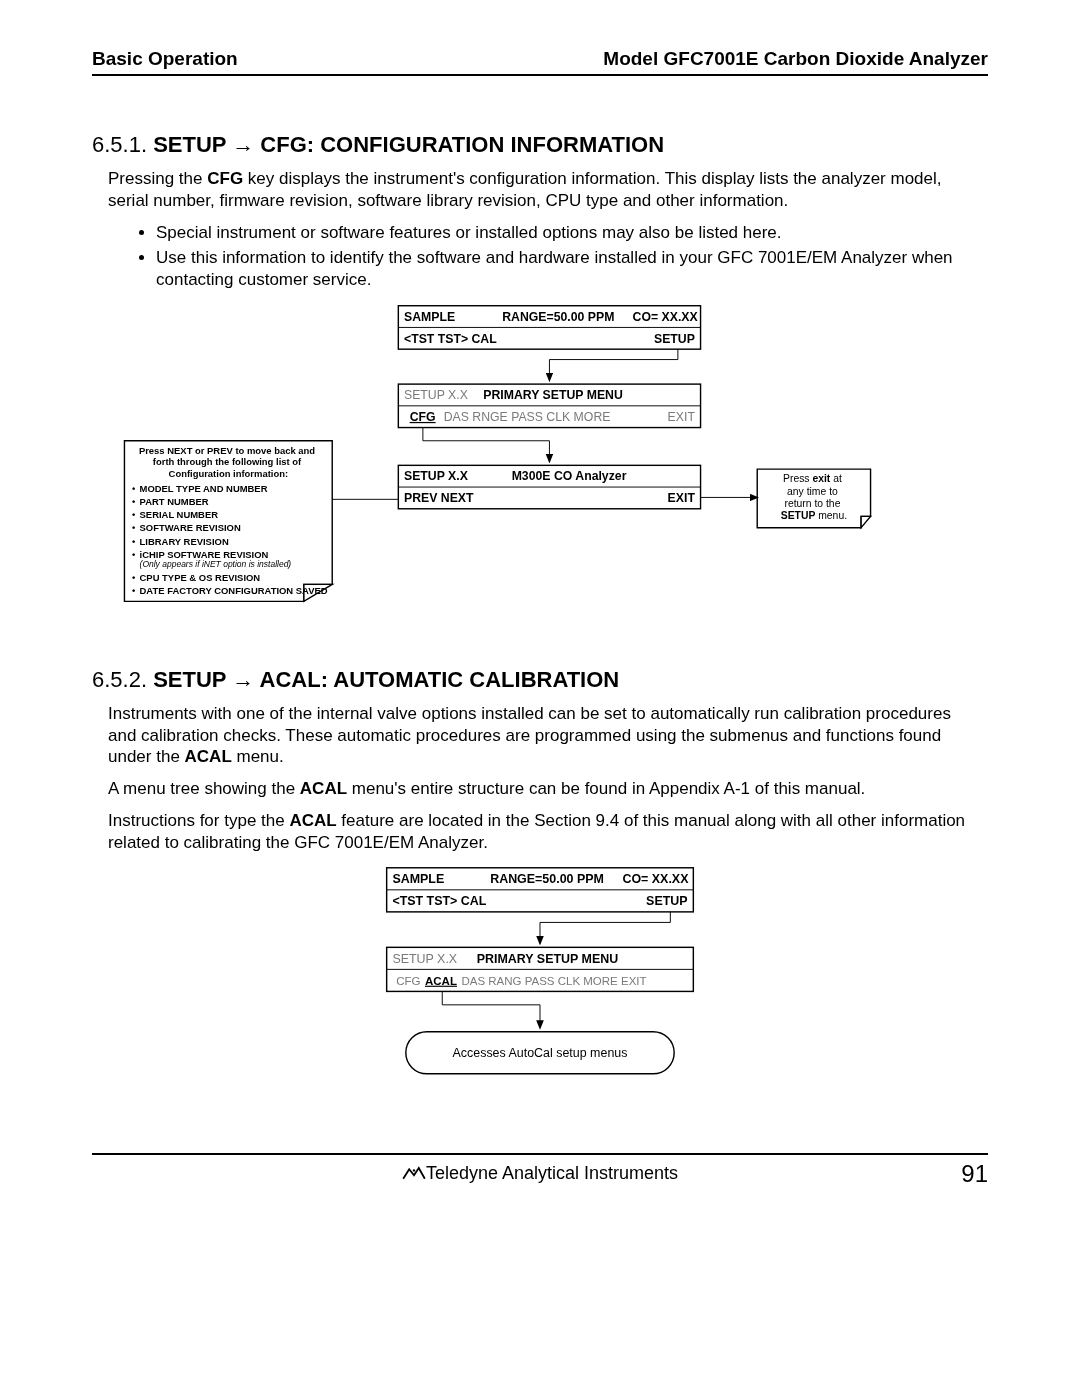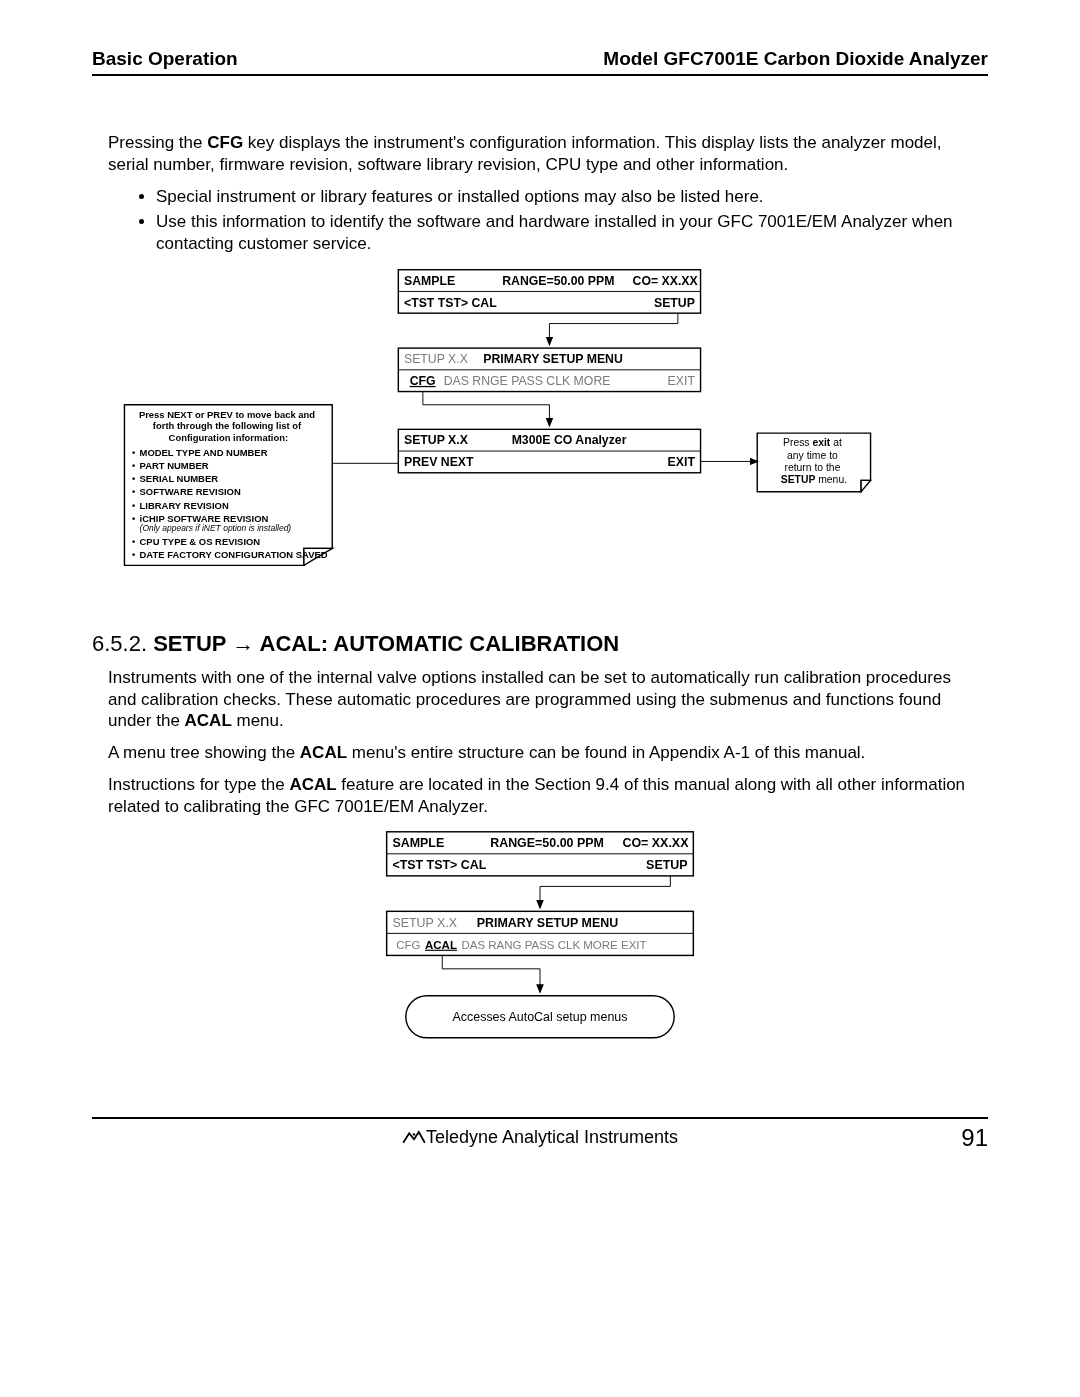--- a/index.html
+++ b/index.html
@@ -64,27 +64,33 @@
 </head>
 <body>
 
 <div class="page">
 
   <div class="header-row">
     <span>Basic Operation</span>
     <span>Model GFC7001E Carbon Dioxide Analyzer</span>
   </div>
 
+  <h2 class="section-heading">
+    <span class="num">6.5.1.</span>
+    <span class="title">
+      <span>SETUP </span><span>→</span><span> CFG: CONFIGURATION INFORMATION</span>
+    </span>
+  </h2>
 
   <p class="body-text">
     <span>Pressing the </span><b>CFG</b><span> key displays the instrument's configuration information.  This display lists the analyzer model, serial number, firmware revision, software library revision, CPU type and other information.</span>
   </p>
 
   <ul class="bullets">
-    <li>Special instrument or library features or installed options may also be listed here.</li>
+    <li>Special instrument or software features or installed options may also be listed here.</li>
     <li>Use this information to identify the software and hardware installed in your GFC 7001E/EM Analyzer when contacting customer service.</li>
   </ul>
 
 
   <div class="diagram-area">
     <svg viewBox="0 0 900 360" width="100%" height="340">
       <defs>
         <marker id="ah" markerWidth="10" markerHeight="8" refX="8" refY="4" orient="auto">
           <path d="M0,0 L10,4 L0,8 Z" fill="#000"></path>
         </marker>

